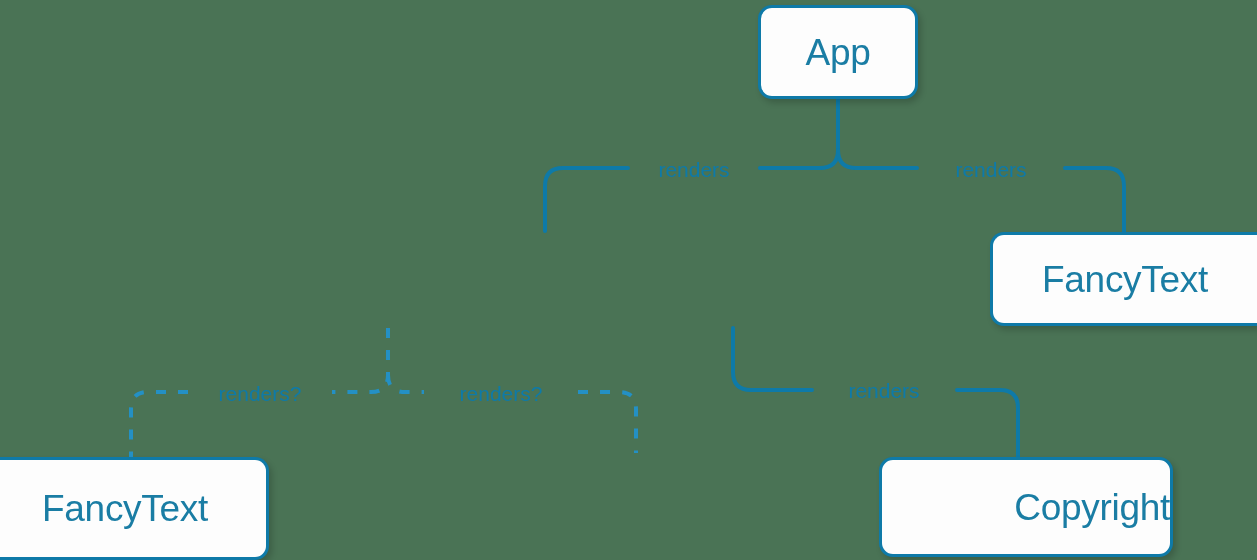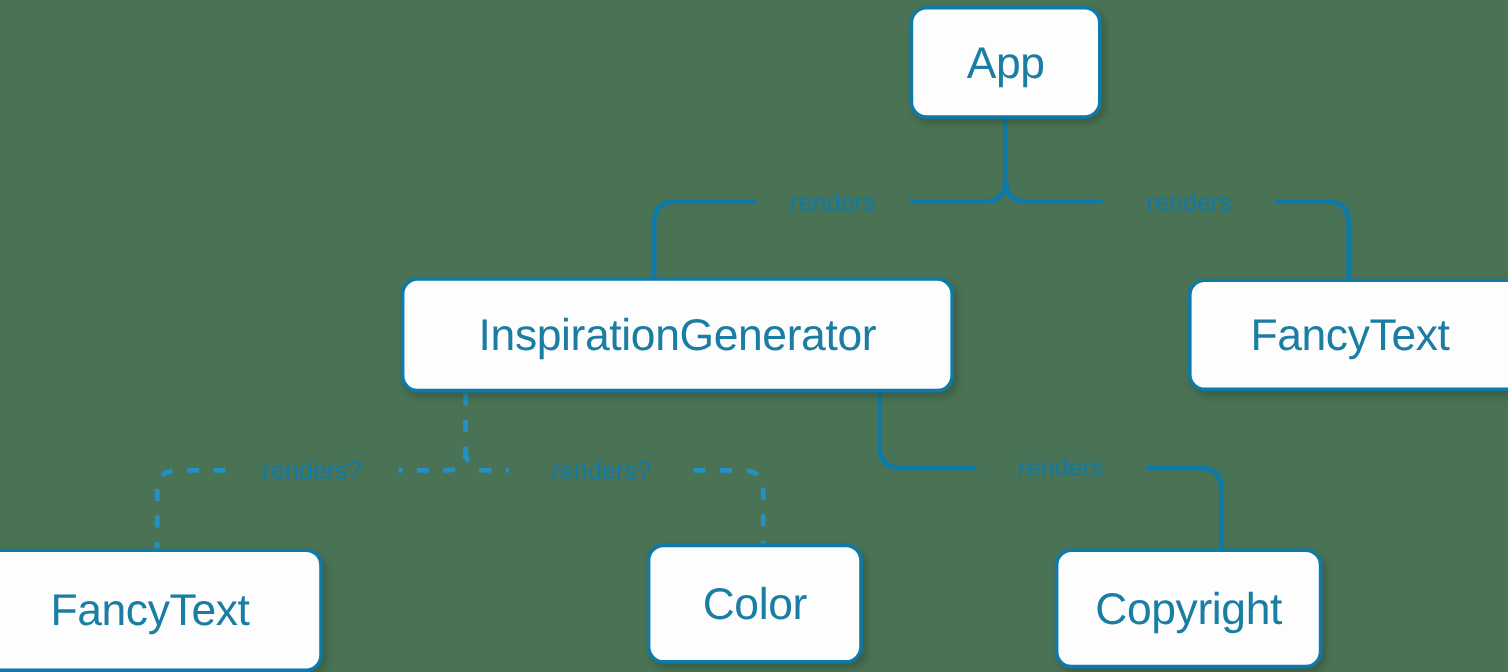--- a/index.html
+++ b/index.html
@@ -86,33 +86,27 @@
   <div class="edge-label" style="left:694px; top:169px;">renders</div>
   <div class="edge-label" style="left:991px; top:169px;">renders</div>
   <div class="edge-label" style="left:260px; top:393px;">renders?</div>
   <div class="edge-label" style="left:501px; top:393px;">renders?</div>
   <div class="edge-label" style="left:884px; top:390px;">renders</div>
 
   <div class="node" style="left:758px; top:5px; width:160px; height:94px;">
     <span class="node-label">App</span>
   </div>
 
-  <div class="node" style="left:334px; top:231px; width:461px; height:96px;">
-    <span class="node-label">InspirationGenerator</span>
-  </div>
 
   <div class="node" style="left:990px; top:232px; width:267px; height:94px; border-right:none; border-top-right-radius:0; border-bottom-right-radius:0;">
     <span class="node-label">FancyText</span>
   </div>
 
   <div class="node" style="left:-16px; top:457px; width:285px; height:103px; border-left:none; border-top-left-radius:0; border-bottom-left-radius:0;">
     <span class="node-label">FancyText</span>
   </div>
 
-  <div class="node" style="left:539px; top:453px; width:180px; height:100px;">
-    <span class="node-label">Color</span>
-  </div>
 
-  <div class="node" style="left:879px; top:457px; width:223px; height:100px;">
+  <div class="node" style="left:879px; top:457px; width:294px; height:100px;justify-content:flex-end;">
     <span class="node-label">Copyright</span>
   </div>
 
 </div>
 
 </body></html>

